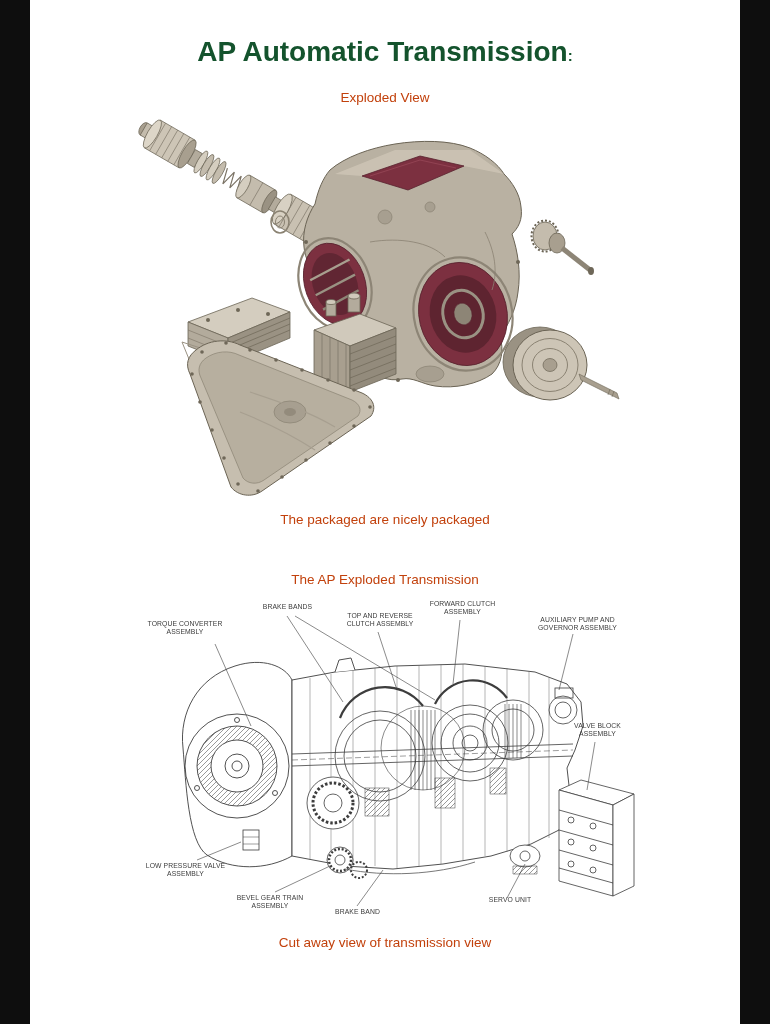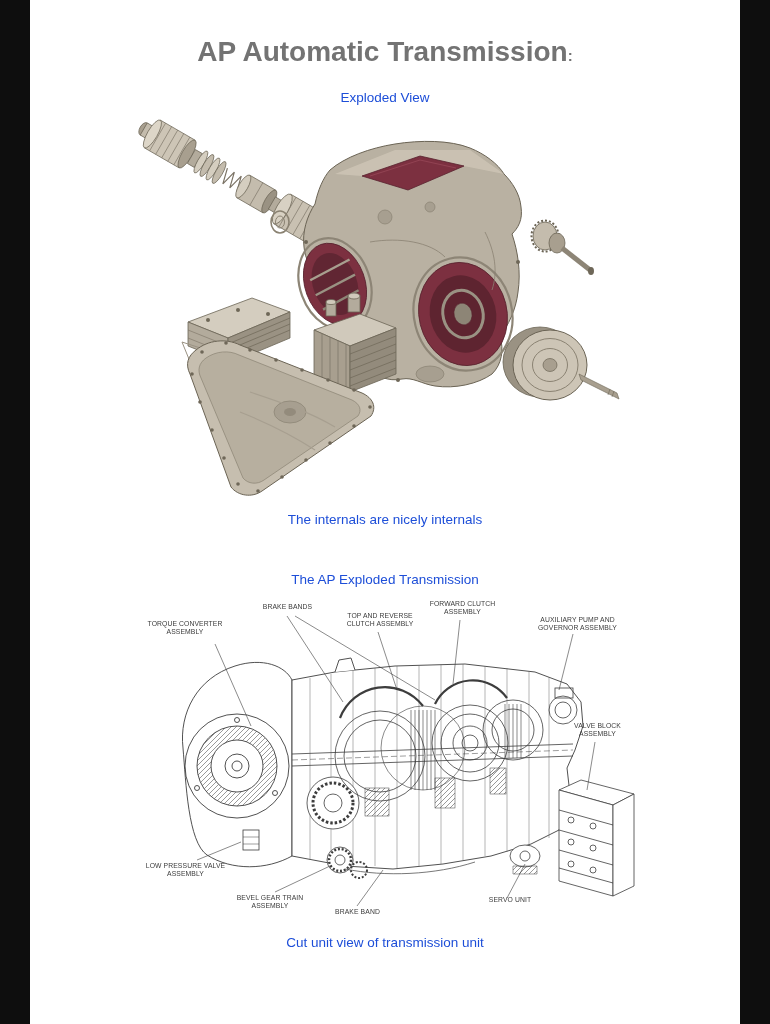--- a/index.html
+++ b/index.html
@@ -10,26 +10,26 @@
   }
   .side-bar{position:absolute;top:0;width:30px;height:1024px;background:#0e0e0e;}
   #left-bar{left:0;}
   #right-bar{right:0;}
   .page{
     position:absolute;left:30px;top:0;width:710px;height:1024px;
     background:#ffffff;
   }
   .doc-title{
     position:absolute;top:36px;left:0;width:100%;text-align:center;
-    font-size:28px;font-weight:bold;color:#737373;margin:0;
+    font-size:28px;font-weight:bold;color:#14532d;margin:0;
   }
   .doc-title .colon{font-size:15px;font-weight:bold;vertical-align:baseline;}
   .subhead{
     position:absolute;left:0;width:100%;text-align:center;
-    font-size:13.5px;color:#1d4ed8;
+    font-size:13.5px;color:#c2410c;
   }
   #heading1{top:90px;}
   #caption1{top:512px;}
   #heading2{top:572px;}
   #caption2{top:935px;}
   .fig{position:absolute;}
   #fig1{top:112px;left:100px;width:510px;height:396px;}
   #fig2{top:598px;left:105px;width:500px;height:335px;}
   .fig svg{display:block;width:100%;height:100%;}
   .cl{
@@ -194,21 +194,21 @@
         <circle cx="128" cy="379" r="1.8"></circle>
           <circle cx="108" cy="372" r="1.8"></circle>
           <circle cx="94" cy="346" r="1.8"></circle>
         <circle cx="82" cy="318" r="1.8"></circle>
           <circle cx="70" cy="290" r="1.8"></circle>
           <circle cx="62" cy="262" r="1.8"></circle>
       </g>
     </svg>
   </div>
 
-  <div class="subhead" id="caption1">The internals are nicely internals</div>
+  <div class="subhead" id="caption1">The packaged are nicely packaged</div>
 
   <div class="subhead" id="heading2">The AP Exploded Transmission</div>
 
   <div class="fig" id="fig2">
     <svg viewBox="0 0 500 335">
       <defs>
         <pattern id="ht" patternUnits="userSpaceOnUse" width="5" height="5">
           <path d="M0,5 L5,0" stroke="#555" stroke-width="0.6"></path>
         </pattern>
       </defs>
@@ -348,15 +348,15 @@
     <div class="cl" style="left:425px;top:124px;width:75px;">VALVE BLOCK
 ASSEMBLY</div>
     <div class="cl" style="left:8px;top:264px;width:85px;">LOW PRESSURE VALVE
 ASSEMBLY</div>
     <div class="cl" style="left:95px;top:296px;width:80px;">BEVEL GEAR TRAIN
 ASSEMBLY</div>
     <div class="cl" style="left:185px;top:310px;width:75px;">BRAKE BAND</div>
     <div class="cl" style="left:340px;top:298px;width:70px;">SERVO UNIT</div>
   </div>
 
-  <div class="subhead" id="caption2">Cut unit view of transmission unit</div>
+  <div class="subhead" id="caption2">Cut away view of transmission view</div>
 
 </div>
 
 </body></html>

